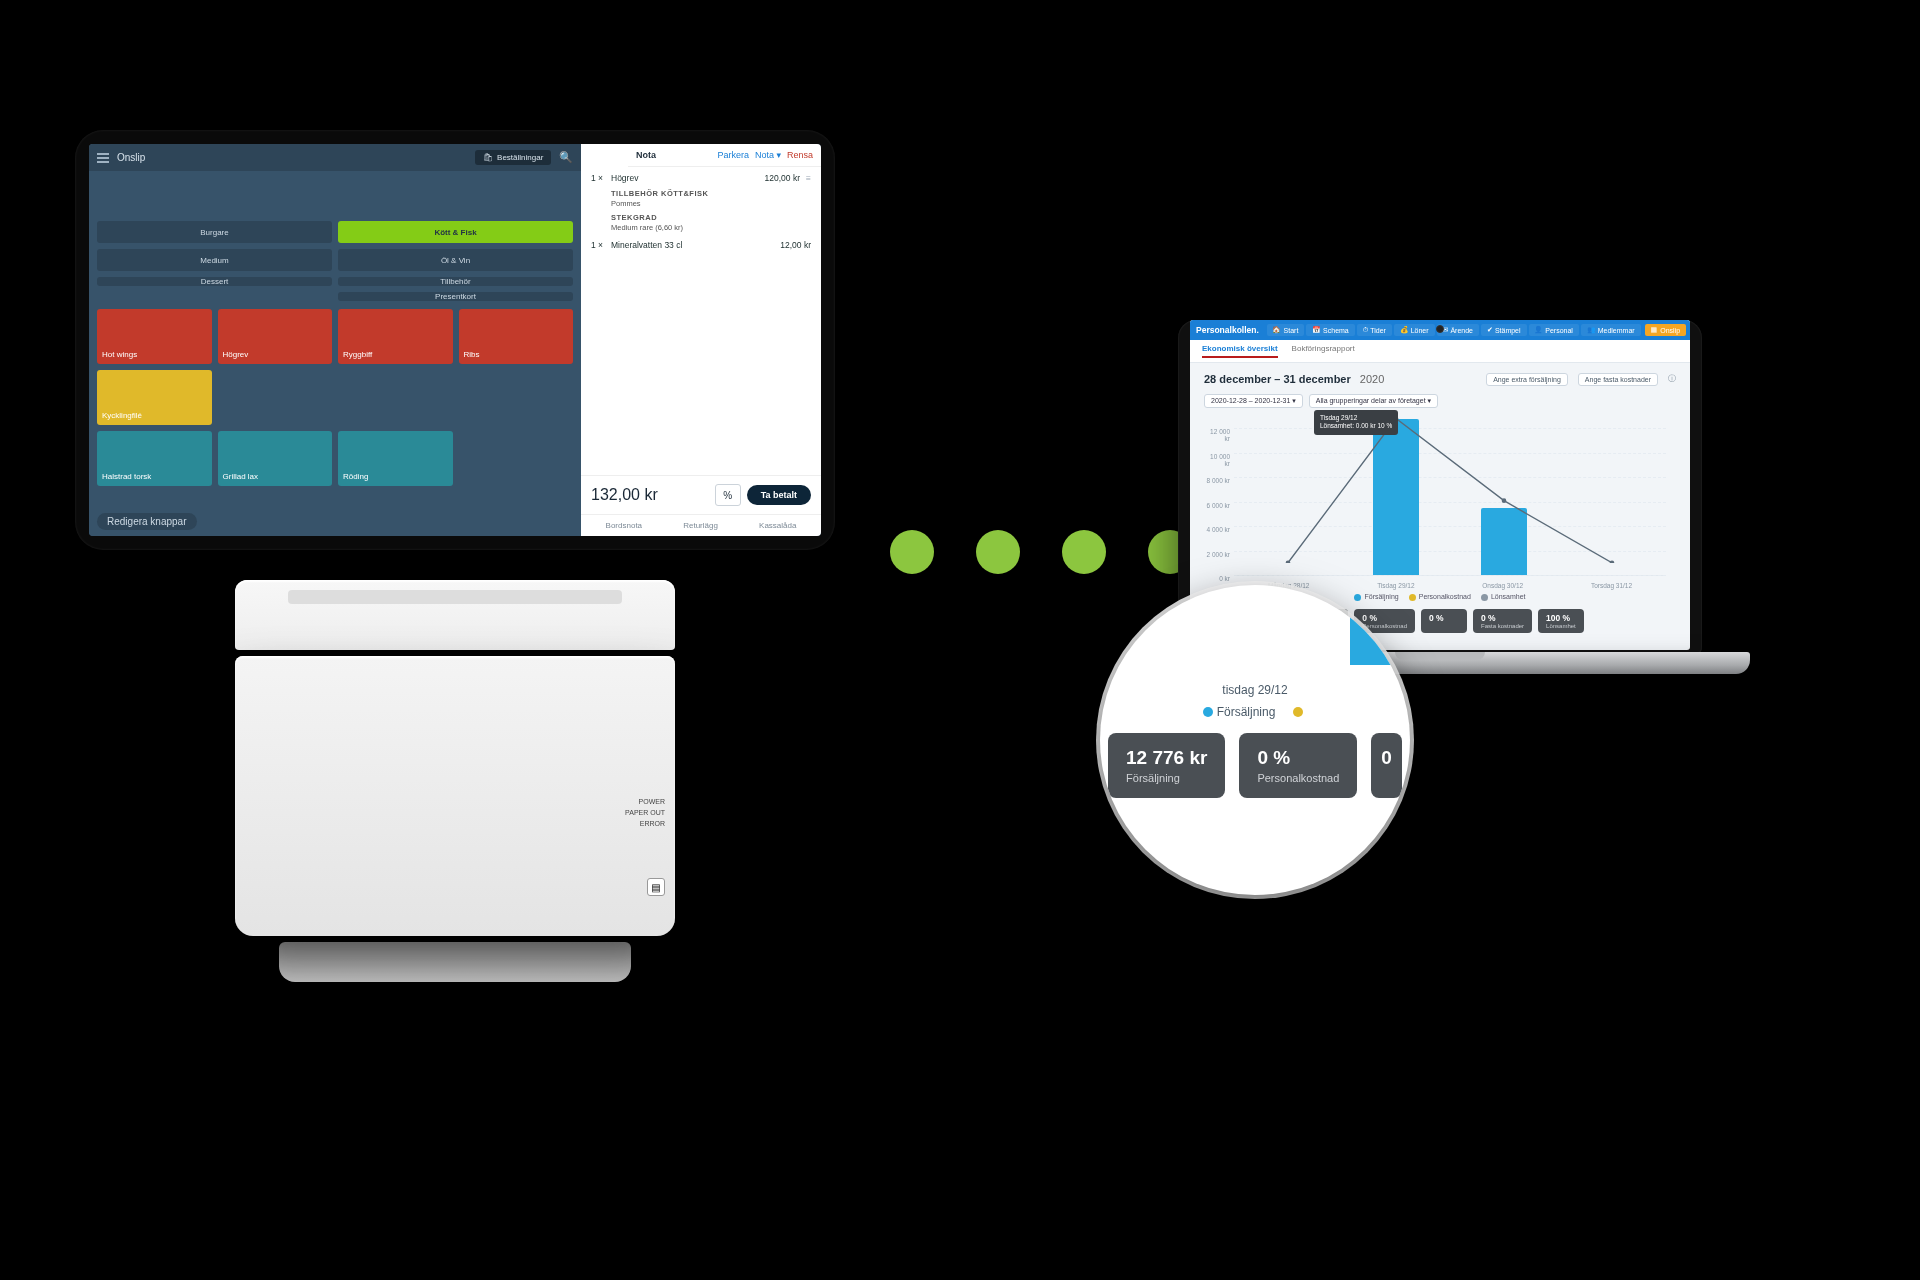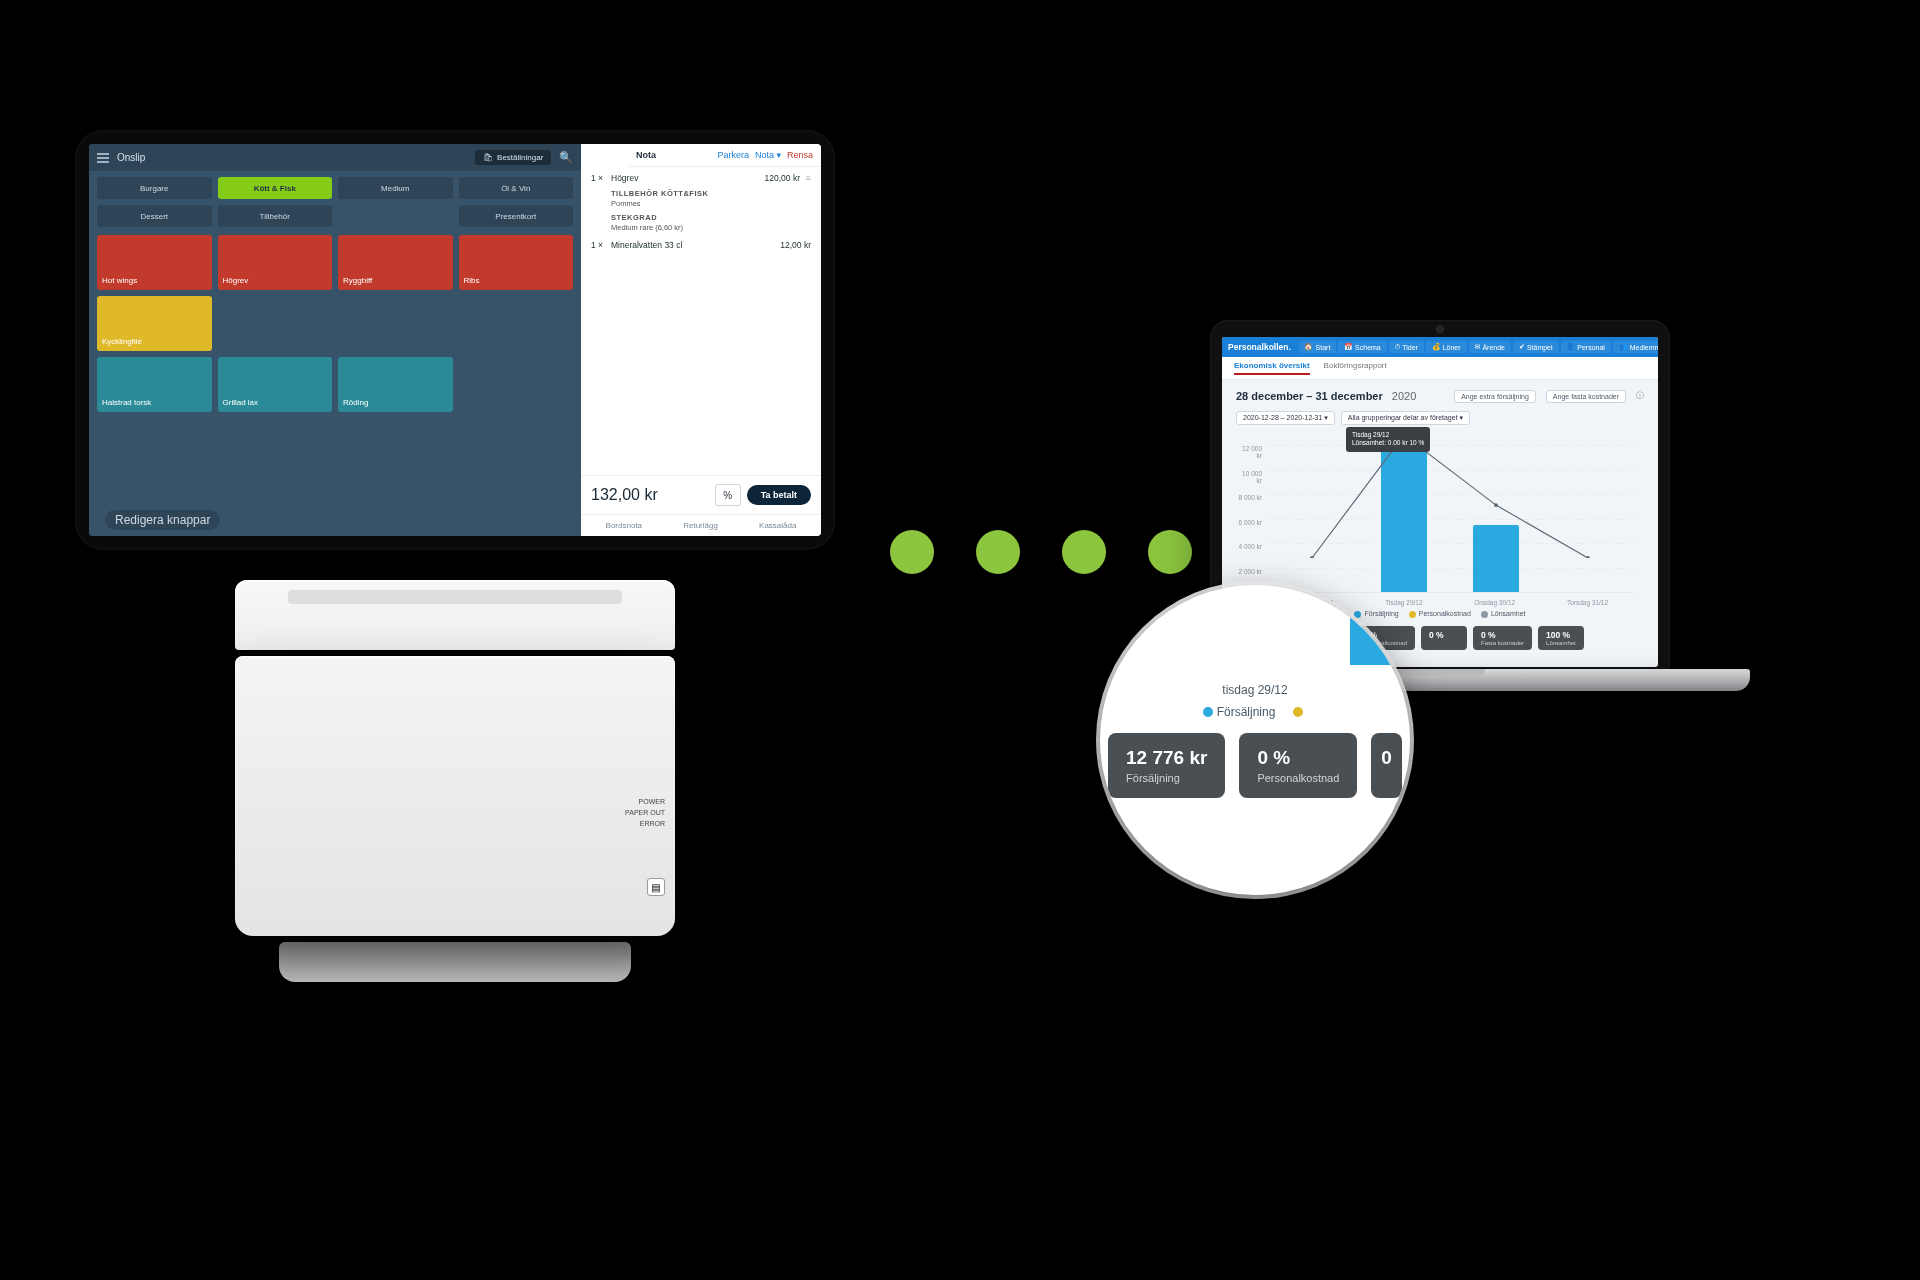--- a/index.html
+++ b/index.html
@@ -56,24 +56,25 @@
   .pos-topbar .menu-icon span{height:2px;background:#9fb2c2;}
   .pos-topbar .brand { font-size: 10px; color:#d6e1ea; }
   .pos-topbar .spacer { flex: 1; }
   .pos-topbar .orders-btn {
     background:#1d2d3a; color:#d6e1ea; padding:3px 8px; border-radius:3px; display:flex; align-items:center; gap:4px; font-size:8px;
   }
   .pos-topbar .search-btn { color:#d6e1ea; font-size:11px; }
 
   .pos-tabs {
     display: grid;
-    grid-template-columns: repeat(4,1fr);
+    grid-template-columns: repeat(2,1fr);
     grid-template-rows: repeat(2,22px);
     gap: 6px;
     padding: 6px 8px 4px;
+    margin-top: 44px;
   }
   .pos-tab {
     background:#2e4558; color:#cdd9e3; border-radius:3px; font-size:8px;
     display:flex; align-items:center; justify-content:center;
   }
   .pos-tab.active { background:#84cc16; color:#233544; font-weight:600; }
 
   .pos-products {
     display: grid;
     grid-template-columns: repeat(4,1fr);
@@ -83,22 +84,22 @@
   }
   .prod {
     border-radius:3px; font-size:8px; color:#fff; display:flex; align-items:flex-end; padding:5px;
   }
   .prod.red{background:#c23a2b;}
   .prod.yellow{background:#e0b92a;}
   .prod.teal{background:#2a8a97;}
   .prod.empty{background:transparent;}
 
   .pos-left-footer{
-    margin-top:auto; padding:6px 16px;
-    display:flex; gap:6px; align-items:flex-end; font-size:12px;
+    margin-top:auto; padding:6px 8px;
+    display:flex; gap:6px; align-items:flex-end; font-size:10px;
   }
   .pill{background:#2e4558; color:#cdd9e3; padding:3px 10px; border-radius:10px;}
 
   
   .pos-right {
     width: 240px;
     background:#fff;
     display:flex; flex-direction:column;
     font-size:9px; color:#1f2d3a;
   }
@@ -175,24 +176,24 @@
   }
   .dot{width:44px;height:44px;border-radius:50%;background:#8cc63f;}
 
   
   .laptop{
     position:absolute;
     left:1130px; top:320px;
     width:620px;
   }
   .laptop-frame{
-    width:460px; margin:0 auto;
+    width:524px; margin:0 auto;
     background:#101010;
     border-radius:18px 18px 6px 6px;
-    padding:17px 12px 4px;
+    padding:0 12px 4px;
     box-shadow: 0 20px 50px rgba(0,0,0,.6), inset 0 0 2px rgba(255,255,255,.15);
     position:relative;
   }
   .cam{position:absolute; top:5px; left:50%; transform:translateX(-50%); width:8px;height:8px;border-radius:50%;background:#222;border:1px solid #333;}
   .laptop-screen{
     width:100%; height:330px; background:#f2f5f8; border-radius:3px; overflow:hidden; font-size:8px;
   }
   .lp-top{
     background:#1a7fd6; color:#fff; display:flex; align-items:center; padding:4px 6px; gap:4px; font-size:7.5px;
   }

